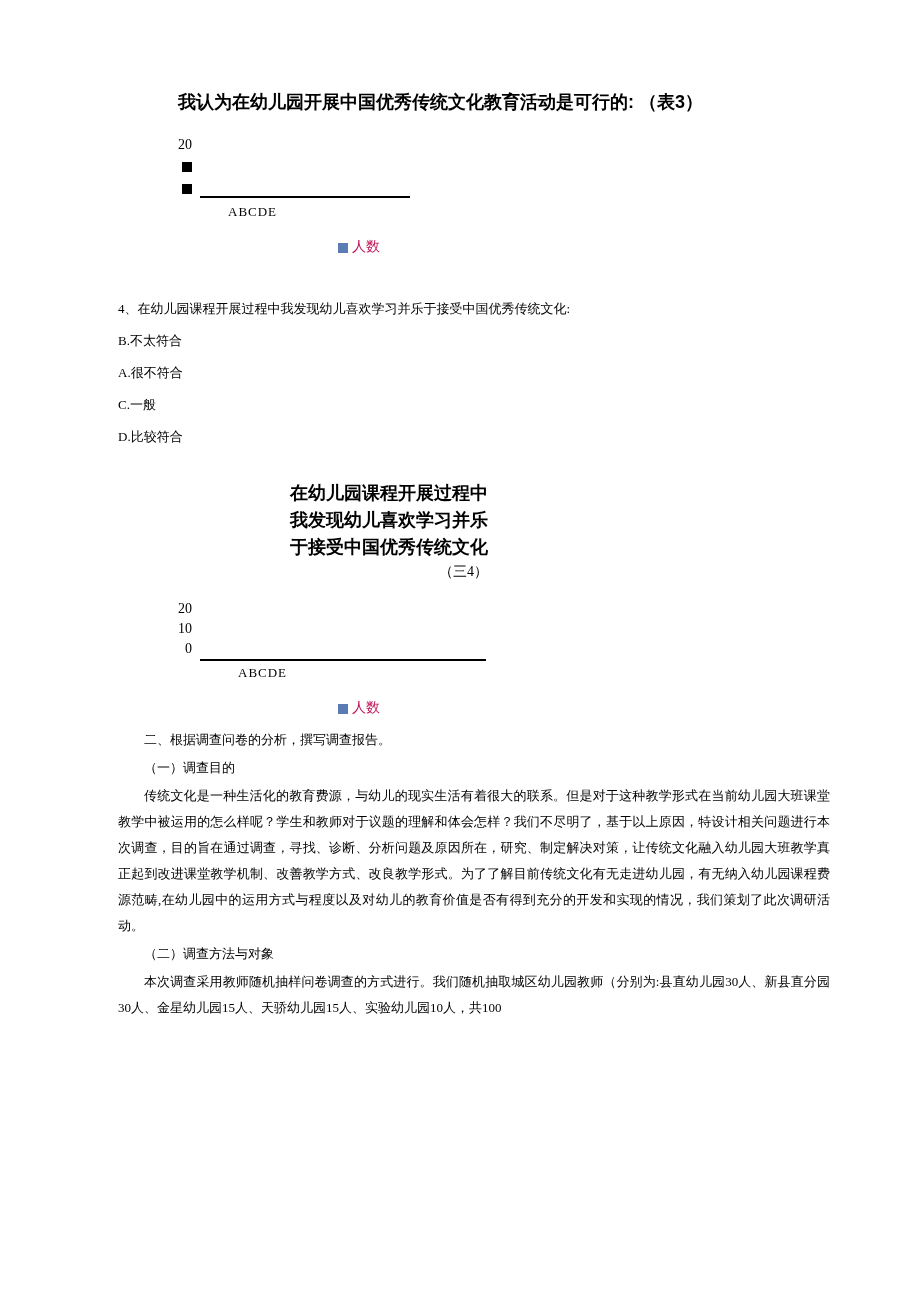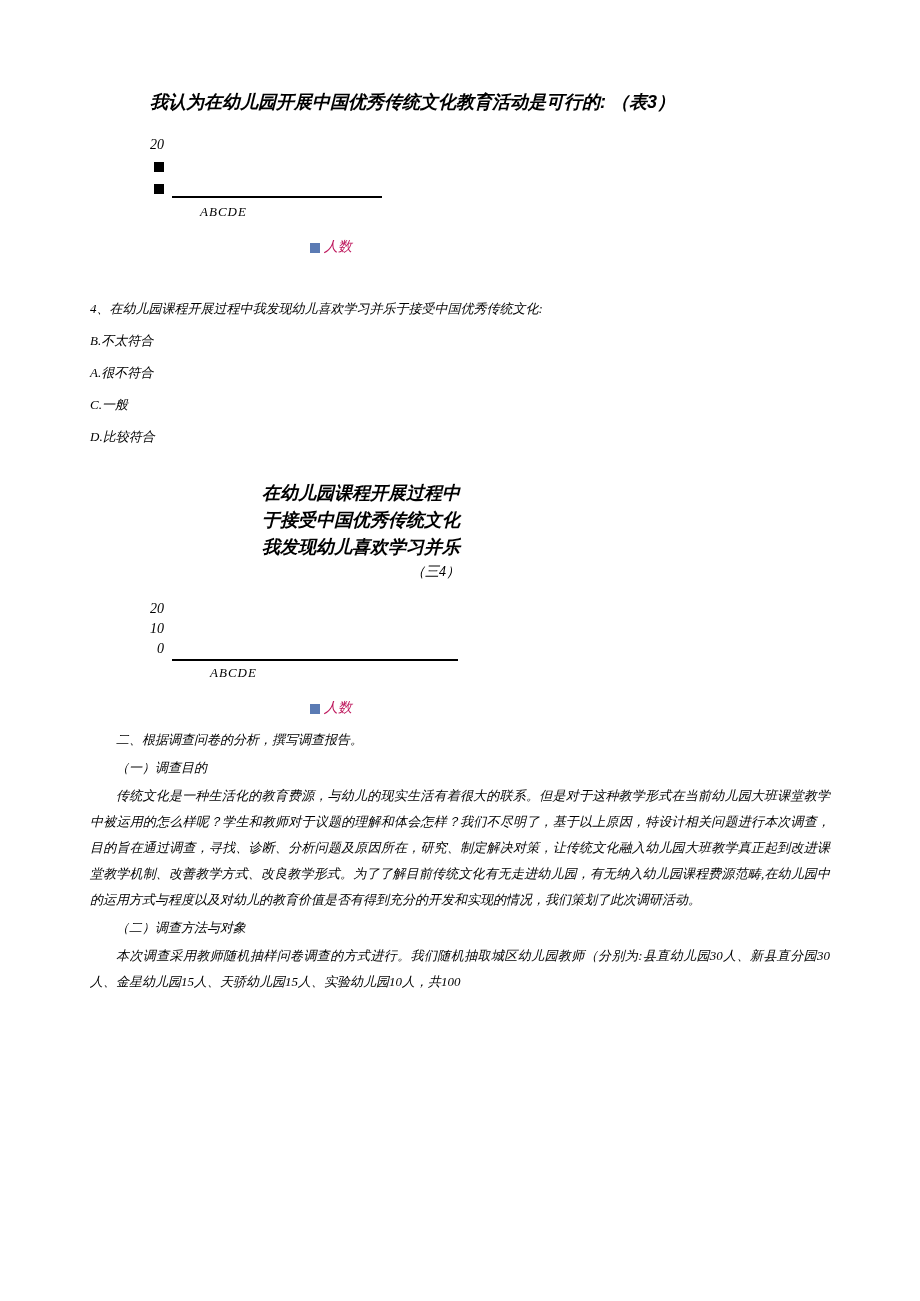--- a/index.html
+++ b/index.html
@@ -4,22 +4,21 @@
 <style>
   body {
     margin: 0;
     padding: 0;
     font-family: "SimSun", "Songti SC", serif;
     background: #fff;
     color: #000;
     width: 920px;
   }
   .page {
-    padding: 60px 90px 60px 90px;
-    font-style: italic;
+    padding: 60px 90px 60px 118px;
   }
   .chart-block {
     margin: 30px 0 40px 60px;
   }
   .chart-title-wide {
     font-family: "Microsoft YaHei", "PingFang SC", sans-serif;
     font-weight: bold;
     font-size: 18px;
     text-align: left;
     margin-bottom: 20px;
@@ -201,22 +200,22 @@
     <div class="q-line">4、在幼儿园课程开展过程中我发现幼儿喜欢学习并乐于接受中国优秀传统文化:</div>
     <div class="q-line">B.不太符合</div>
     <div class="q-line">A.很不符合</div>
     <div class="q-line">C.一般</div>
     <div class="q-line">D.比较符合</div>
   </div>
 
   <div class="chart-block-2">
     <div class="chart-title-narrow">
       <div>在幼儿园课程开展过程中</div>
+      <div>我发现幼儿喜欢学习并乐</div>
       <div>于接受中国优秀传统文化</div>
-      <div>我发现幼儿喜欢学习并乐</div>
       <div class="chart-sub">（三4）</div>
     </div>
     <div class="chart-row">
       <div class="y-axis-2">
         <div class="y-tick-2">
             <span>20</span>
           </div>
         <div class="y-tick-2">
             <span>10</span>
           </div>

